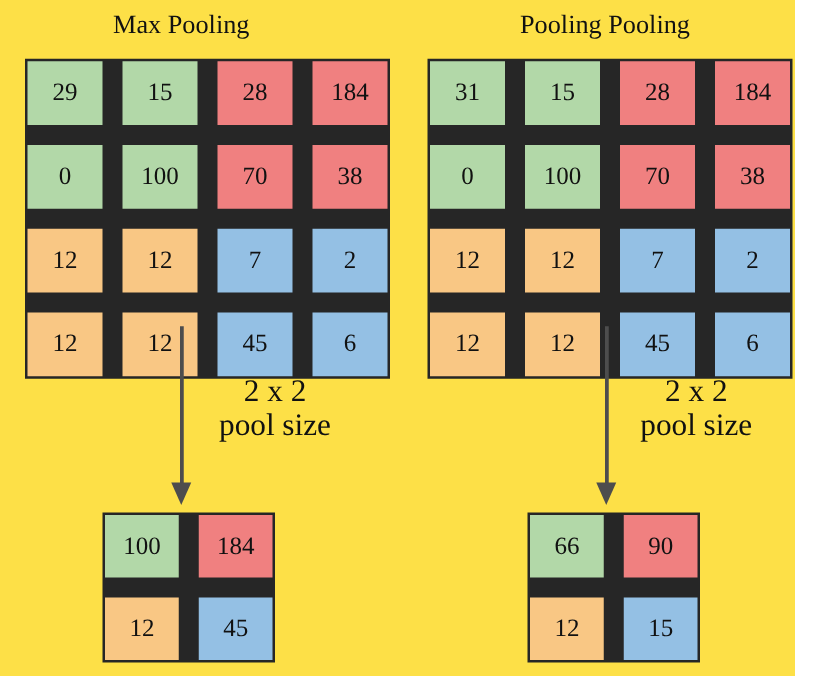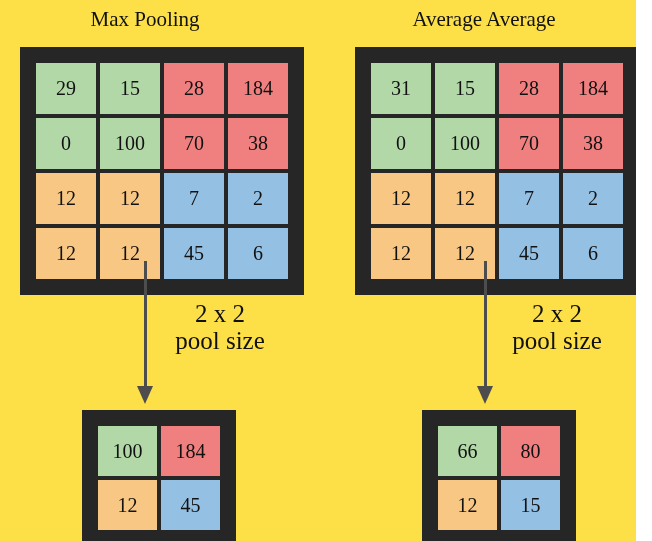--- a/index.html
+++ b/index.html
@@ -5,21 +5,21 @@
   html,body{margin:0;padding:0;background:#ffffff;}
   .canvas{
     position:relative;width:636px;height:541px;background:#fde047;overflow:hidden;
     font-family:Liberation Serif, serif;color:#111;
   }
   .title{
     position:absolute;top:7px;width:250px;text-align:center;
     font-size:21px;font-weight:400;color:#111;
   }
   .grid{
-    position:absolute;display:grid;gap:4px;padding:16px;background:#262626;text-align:right;
+    position:absolute;display:grid;gap:16px;padding:2px;background:#262626;text-align:right;
   }
   .grid4{grid-template-columns:repeat(4,60px);grid-auto-rows:51px;top:47px;}
   .grid2{grid-template-columns:repeat(2,59px);grid-auto-rows:50px;top:410px;}
   .cell{
     display:flex;align-items:center;justify-content:center;
     font-size:20px;color:#111;background:#fff;
   }
   .cell[data-color="green"]{background:#b2d8a8;}
   .cell[data-color="red"]{background:#f08080;}
   .cell[data-color="orange"]{background:#f9c784;}
@@ -69,23 +69,23 @@
     <div>pool size</div>
   </div>
 
   <div class="grid grid2" style="left:82px">
     <div class="cell" data-color="green">100</div>
     <div class="cell" data-color="red">184</div>
     <div class="cell" data-color="orange">12</div>
     <div class="cell" data-color="blue">45</div>
   </div>
 
-  <div class="title" style="left:359px">Average Average</div>
+  <div class="title" style="left:359px">Pooling Pooling</div>
 
-  <div class="grid grid4" style="left:355px">
+  <div class="grid grid4" style="left:342px">
     <div class="cell" data-color="green">31</div>
     <div class="cell" data-color="green">15</div>
     <div class="cell" data-color="red">28</div>
     <div class="cell" data-color="red">184</div>
     <div class="cell" data-color="green">0</div>
     <div class="cell" data-color="green">100</div>
     <div class="cell" data-color="red">70</div>
     <div class="cell" data-color="red">38</div>
     <div class="cell" data-color="orange">12</div>
     <div class="cell" data-color="orange">12</div>
@@ -100,18 +100,18 @@
   <div class="arrow-line" style="left:484px"></div>
   <div class="arrow-head" style="left:477px"></div>
 
   <div class="pool-label" style="left:487px">
     <div>2 x 2</div>
     <div>pool size</div>
   </div>
 
   <div class="grid grid2" style="left:422px">
     <div class="cell" data-color="green">66</div>
-    <div class="cell" data-color="red">80</div>
+    <div class="cell" data-color="red">90</div>
     <div class="cell" data-color="orange">12</div>
     <div class="cell" data-color="blue">15</div>
   </div>
 
 </div>
 
 </body></html>

